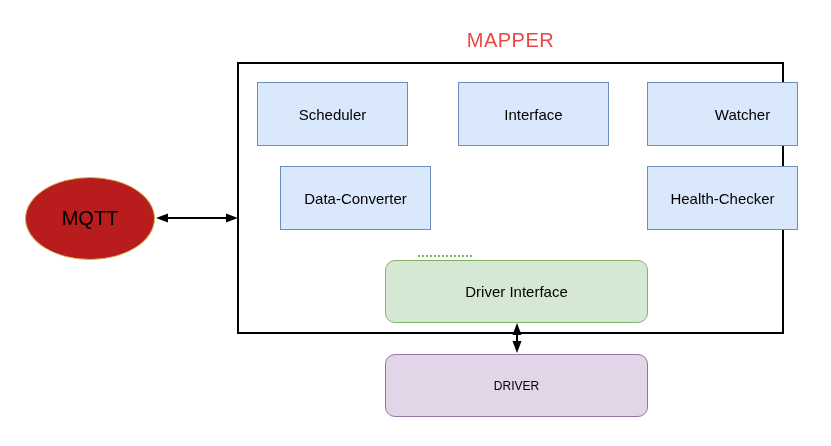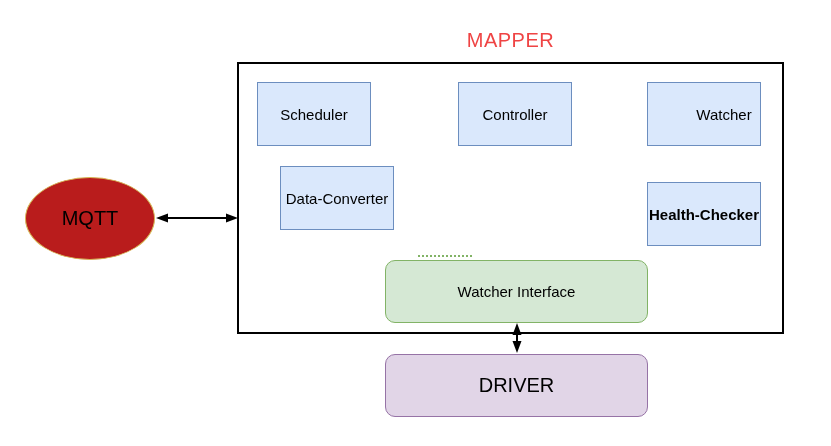--- a/index.html
+++ b/index.html
@@ -24,36 +24,36 @@
   .mapper-container {
     position: absolute;
     left: 237px; top: 62px;
     width: 547px; height: 272px;
     box-sizing: border-box;
     border: 2px solid #000000;
     background: #ffffff;
   }
   .component-box {
     position: absolute;
-    width: 114px; height: 64px;
+    width: 151px; height: 64px;
     box-sizing: border-box;
     background: #dae8fc;
     border: 1px solid #6c8ebf;
     display: flex;
     align-items: center;
     justify-content: center;
     font-size: 15px;
     text-align: center;
   }
   .pos-scheduler      { left: 257px; top: 82px;  }
   .pos-controller     { left: 458px; top: 82px;  }
   .pos-watcher        { left: 647px; top: 82px; padding-left: 40px;  }
   .pos-data-converter { left: 257px; top: 166px; margin-left: 23px; }
   .pos-event-manager  { left: 458px; top: 166px; }
-  .pos-health-checker { left: 647px; top: 182px; font-weight: bold; }
+  .pos-health-checker { left: 647px; top: 166px; }
   .rounded-box {
     position: absolute;
     left: 385px;
     width: 263px; height: 63px;
     box-sizing: border-box;
     border-radius: 10px;
     display: flex;
     align-items: center;
     justify-content: center;
     text-align: center;
@@ -61,21 +61,21 @@
   .driver-interface-box {
     top: 260px;
     background: #d5e8d4;
     border: 1px solid #82b366;
     font-size: 15px;
   }
   .driver-box {
     top: 354px;
     background: #e1d5e7;
     border: 1px solid #9673a6;
-    font-size: 20px;
+    font-size: 12px;
   }
   .dashed-artifact {
     position: absolute;
     left: 418px; top: 255px;
     width: 54px; height: 0;
     border-top: 2px dotted #82b366;
   }
   .mqtt-ellipse {
     position: absolute;
     left: 25px; top: 177px;
@@ -100,40 +100,40 @@
 
   <div class="mapper-title">MAPPER</div>
 
   <div class="mapper-container"></div>
 
   <div class="component-box pos-scheduler">
     <span>Scheduler</span>
   </div>
 
   <div class="component-box pos-controller">
-    <span>Controller</span>
+    <span>Interface</span>
   </div>
 
   <div class="component-box pos-watcher">
     <span>Watcher</span>
   </div>
 
   <div class="component-box pos-data-converter">
     <span>Data-Converter</span>
   </div>
 
 
   <div class="component-box pos-health-checker">
     <span>Health-Checker</span>
   </div>
 
   <div class="dashed-artifact"></div>
 
   <div class="rounded-box driver-interface-box">
-    <span>Watcher Interface</span>
+    <span>Driver Interface</span>
   </div>
 
   <div class="rounded-box driver-box">
     <span>DRIVER</span>
   </div>
 
   <div class="mqtt-ellipse">
     <span>MQTT</span>
   </div>
 

